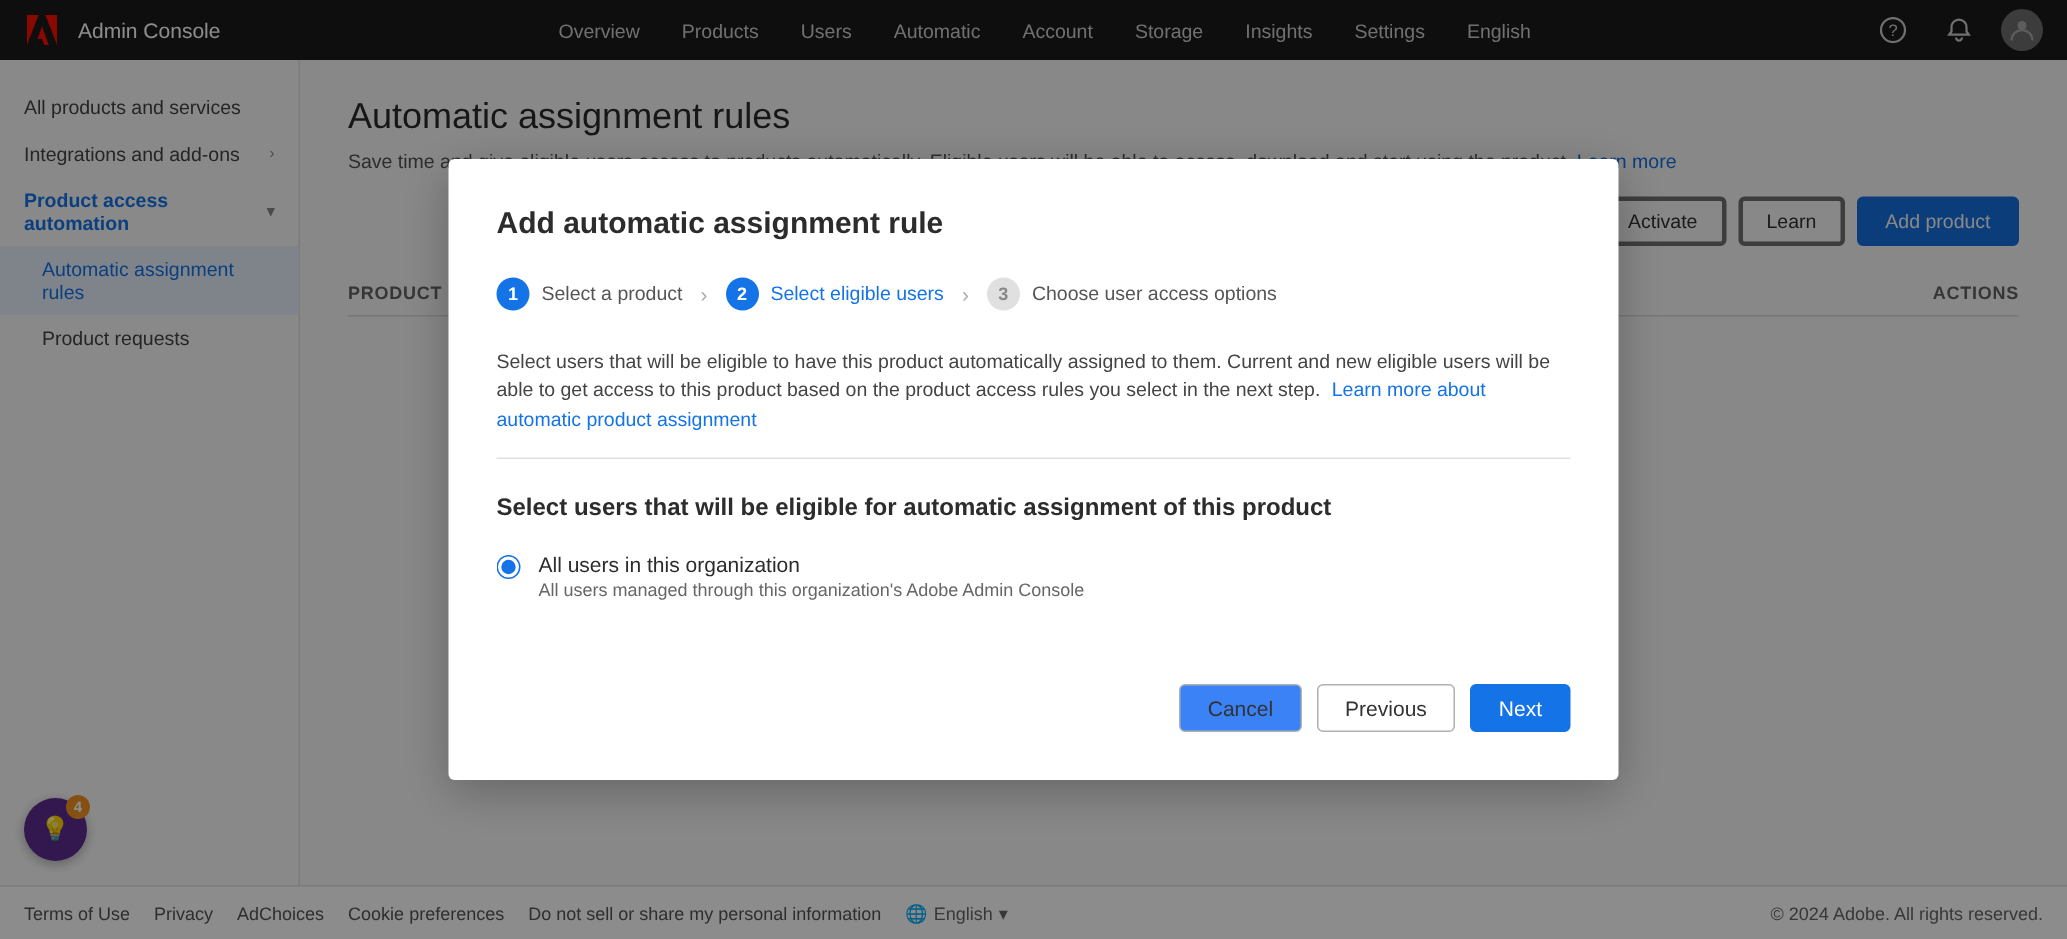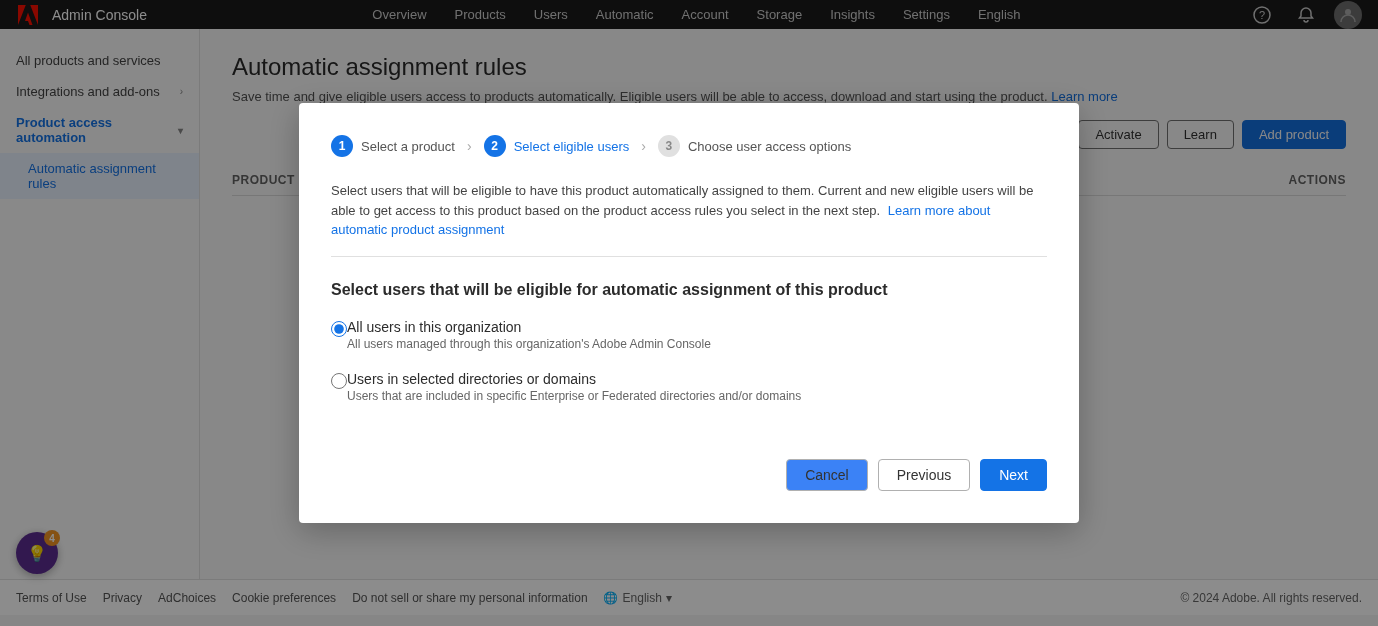--- a/index.html
+++ b/index.html
@@ -1,21 +1,21 @@
 <!DOCTYPE html>
 <html><head>
   <meta charset="utf-8">
   <style>
     * { box-sizing: border-box; margin: 0; padding: 0; }
     body { font-family: 'Adobe Clean', adobe-clean, 'Source Sans Pro', -apple-system, BlinkMacSystemFont, 'Segoe UI', sans-serif; font-size: 14px; background: #f5f5f5; color: #2c2c2c; }
 
     
     .top-nav {
       background: #1a1a1a;
-      height: 29px;
+      height: 40px;
       display: flex;
       align-items: center;
       padding: 0 16px;
       position: relative;
       z-index: 10;
     }
     .top-nav-left {
       display: flex;
       align-items: center;
       gap: 12px;
@@ -153,21 +153,21 @@
       display: flex;
       gap: 8px;
       margin-bottom: 16px;
       justify-content: flex-end;
     }
     .btn {
       padding: 6px 16px;
       border-radius: 4px;
       font-size: 13px;
       cursor: pointer;
-      border: 1px solid #737373;
+      border: 3px solid #737373;
       background: #fff;
       color: #333;
     }
     .btn-primary {
       background: #1473e6;
       color: #fff;
       border-color: #1473e6;
     }
 
     
@@ -264,21 +264,21 @@
       font-size: 16px;
       font-weight: 600;
       color: #2c2c2c;
       margin-bottom: 20px;
     }
 
     
     .radio-option {
       margin-bottom: 20px;
       display: flex;
-      gap: 0;
+      gap: 12px;
       align-items: flex-start;
     }
     .radio-input {
       margin-top: 2px;
       flex-shrink: 0;
       width: 16px;
       height: 16px;
       accent-color: #1473e6;
       cursor: pointer;
     }
@@ -447,20 +447,23 @@
       <span>Integrations and add-ons</span>
       <span class="sidebar-chevron">›</span>
     </div>
     <div class="sidebar-item selected">
       <span>Product access automation</span>
       <span class="sidebar-chevron">▾</span>
     </div>
     <div class="sidebar-item active" style="padding-left:28px;">
       <span>Automatic assignment rules</span>
     </div>
+    <div class="sidebar-item" style="padding-left:28px;">
+      <span>Product requests</span>
+    </div>
   </aside>
 
   <main class="main-content">
     <h1 class="page-title">Automatic assignment rules</h1>
     <p class="page-subtitle">
       Save time and give eligible users access to products automatically. Eligible users will be able to access, download and start using the product. <a>Learn more</a>
     </p>
     <div class="toolbar-right">
       <button class="btn">Activate</button>
       <button class="btn">Learn</button>
@@ -468,20 +471,21 @@
     </div>
     <div class="table-header">
       <span class="col-product">PRODUCT</span>
       <span class="col-actions">ACTIONS</span>
     </div>
   </main>
 </div>
 
 <div class="overlay">
   <div class="modal">
+    <h2 class="modal-title">Add automatic assignment rule</h2>
 
     <div class="steps">
       <div class="step">
         <div class="step-circle completed">
           <span>1</span>
         </div>
         <span class="step-label">Select a product</span>
       </div>
       <span class="step-arrow">›</span>
       <div class="step">
@@ -509,27 +513,20 @@
     <p class="section-heading">Select users that will be eligible for automatic assignment of this product</p>
 
     <div class="radio-option">
       <input type="radio" class="radio-input" name="user-scope" checked="" style="">
       <div class="radio-content">
         <div class="radio-label">All users in this organization</div>
         <div class="radio-sublabel">All users managed through this organization's Adobe Admin Console</div>
       </div>
     </div>
 
-    <div class="radio-option">
-      <input type="radio" class="radio-input" name="user-scope" style="">
-      <div class="radio-content">
-        <div class="radio-label">Users in selected directories or domains</div>
-        <div class="radio-sublabel">Users that are included in specific Enterprise or Federated directories and/or domains</div>
-      </div>
-    </div>
 
     <div class="modal-footer">
       <button class="btn-cancel">Cancel</button>
       <button class="btn-previous">Previous</button>
       <button class="btn-next">Next</button>
     </div>
   </div>
 </div>
 
 <div class="tips-btn">

